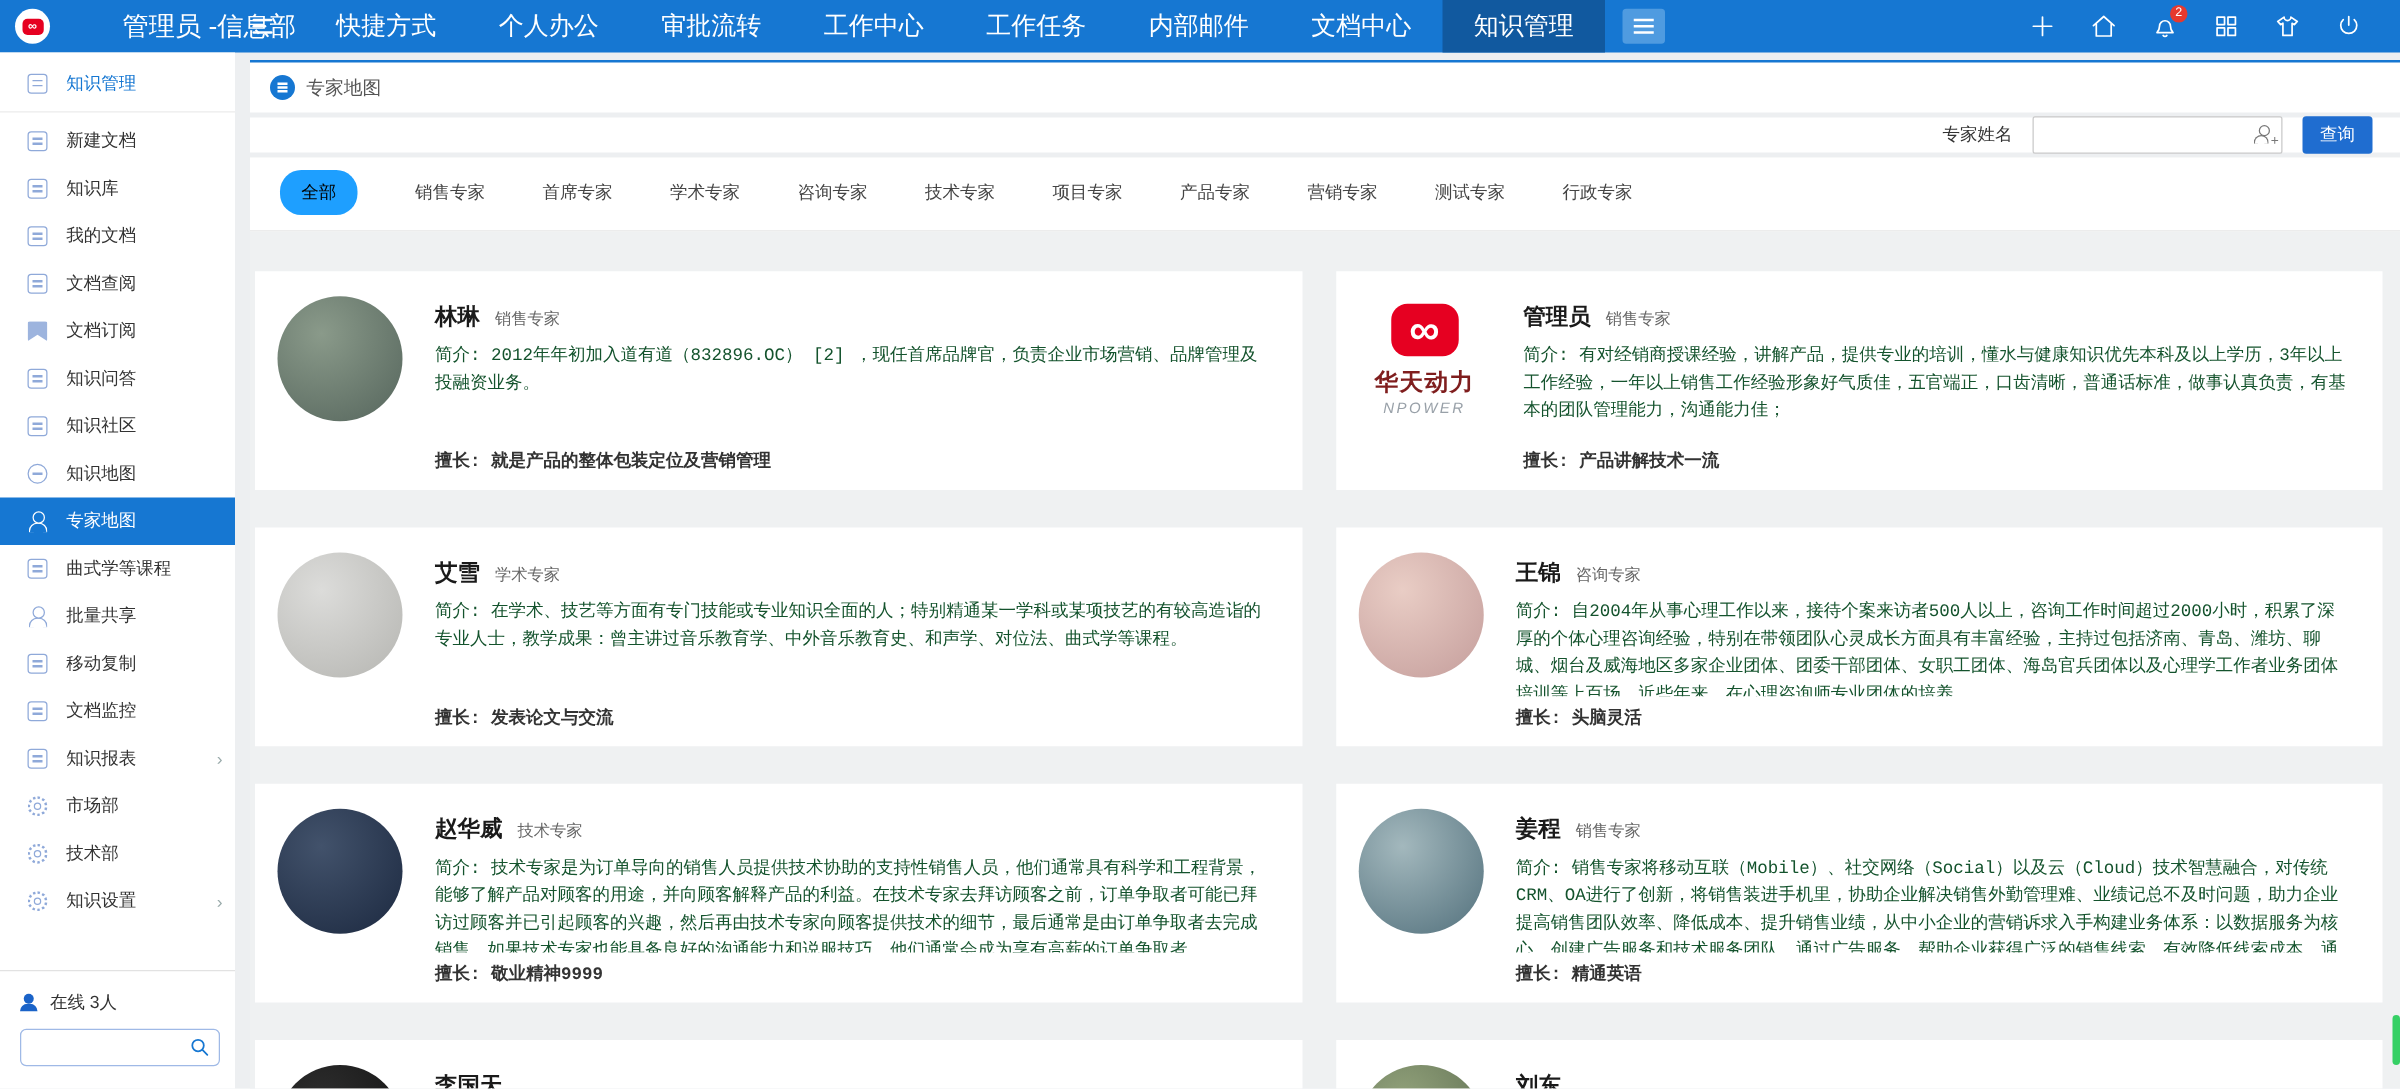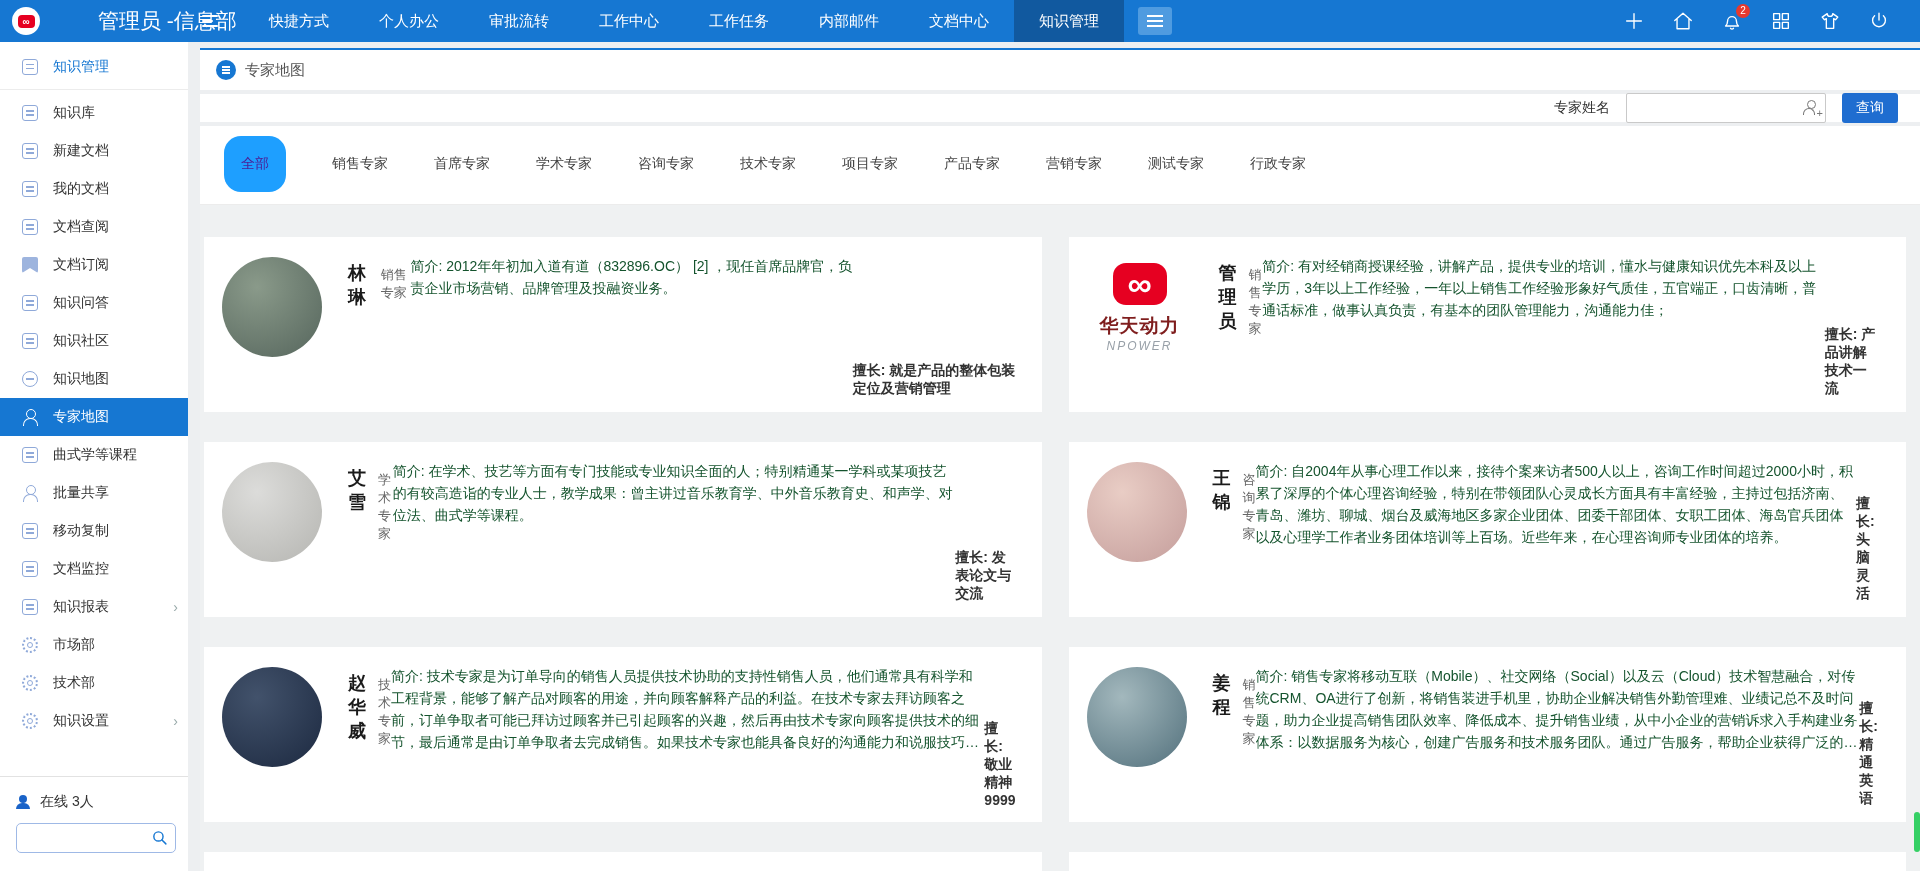--- a/index.html
+++ b/index.html
@@ -9,21 +9,21 @@
   
   .navbar { height:42px; flex:none; background:var(--blue,#1677d2); display:flex; align-items:center; color:#fff; }
   .nv-left { display:flex; align-items:center; gap:10px; padding-left:12px; width:188px; flex:none; }
   .logo { width:28px; height:28px; border-radius:50%; background:#fff; display:flex; align-items:center; justify-content:center; flex:none; }
   .logo i { width:17px; height:13px; background:#e60021; border-radius:4px; color:#fff; font-style:normal; font-size:10px; line-height:13px; text-align:center; font-weight:bold; display:block; }
   .nv-title { font-size:21px; white-space:nowrap;margin-left:48px; }
   .nv-toggle { margin-left:14px; cursor:pointer; }
   .nv-toggle i { display:block; height:2px; background:#fff; border-radius:1px; margin:3px 0; }
   .nv-toggle i:nth-child(1){width:16px}.nv-toggle i:nth-child(2){width:11px}.nv-toggle i:nth-child(3){width:16px}
   .nv-menu { display:flex; height:42px; margin-left:26px; }
-  .nav-item { padding:0 25px; line-height:42px; font-size:15px; cursor:pointer; white-space:nowrap; }
+  .nav-item { padding:0 25px; line-height:42px; font-size:20px; cursor:pointer; white-space:nowrap; }
   .nav-item.active { background:var(--blue-dk,#11599f); }
   .nv-burger { width:34px; height:28px; margin-left:14px; background:#4f9be0; border-radius:3px; display:flex; flex-direction:column; justify-content:center; align-items:center; gap:3px; cursor:pointer; flex:none; }
   .nv-burger i { width:16px; height:2px; background:#fff; display:block; }
   .nv-right { margin-left:auto; display:flex; align-items:center; gap:27px; padding-right:30px; }
   .nv-ic { width:22px; height:22px; position:relative; cursor:pointer; flex:none; }
   .nv-ic svg { width:22px; height:22px; stroke:#fff; fill:none; stroke-width:1.5; stroke-linecap:round; stroke-linejoin:round; }
   .badge { position:absolute; top:-6px; right:-7px; min-width:14px; height:14px; border-radius:7px; background:#e6392e; color:#fff; font-size:10px; line-height:14px; text-align:center; padding:0 2px; }
 
   
   .frame { flex:1; display:flex; min-height:0; }
@@ -70,29 +70,29 @@
   .addp { position:absolute; right:7px; top:7px; width:16px; height:16px; }
   .addp::before { content:""; position:absolute; left:4px; top:0; width:7px; height:7px; border:1.4px solid #777; border-radius:50%; }
   .addp::after { content:"+"; position:absolute; right:-4px; bottom:-3px; color:#777; font-size:11px; }
   .addp i { position:absolute; left:0; top:8px; width:12px; height:7px; border:1.4px solid #777; border-bottom:none; border-radius:6px 6px 0 0; }
   .btn-q { width:56px; height:30px; background:var(--btn,#1f6dd0); color:#fff; border:none; border-radius:3px; font-size:14px; cursor:pointer; }
 
   
   .content { margin-top:4px; flex:1; display:flex; flex-direction:column; min-height:0; background:#eff1f2; }
   .tabs { background:#fff; border-bottom:1px solid #ececec; padding:10px 0 12px 24px; display:flex; align-items:center; gap:46px; flex:none; }
   .tab { font-size:14px; color:#444; cursor:pointer; white-space:nowrap; }
-  .tab.active { background:var(--tab,#1E9FFF); color:#4c1d95; padding:19px 17px; border-radius:17px; font-size:14px; }
+  .tab.active { background:var(--tab,#1E9FFF); color:#000000; padding:9px 17px; border-radius:17px; font-size:14px; }
   .cards { flex:1; display:grid; grid-template-columns:1fr 1fr; gap:30px 27px; padding:32px 14px 0 4px; grid-auto-rows:175px; overflow:hidden; align-content:start; }
   .card { background:#fff; display:flex; gap:26px; padding:18px 26px 14px 18px; overflow:hidden; cursor:pointer; }
   .avatar { width:100px; height:100px; border-radius:50%; flex:none; margin-top:2px; }
   .avatar.logo { width:106px; height:132px; border-radius:0; background:#fff; display:flex; flex-direction:column; align-items:center; justify-content:flex-start; padding-top:6px; }
   .lgm { width:54px; height:42px; background:#e60021; border-radius:13px; color:#fff; display:flex; align-items:center; justify-content:center; font-size:34px; font-weight:bold; line-height:1; }
   .lgt { font-weight:bold; font-size:19px; color:#7f1d1d; margin-top:8px; letter-spacing:1px; white-space:nowrap; }
   .lgs { font-size:12px; color:#98a0a8; font-style:italic; letter-spacing:2px; }
-  .info { flex:1; min-width:0; display:flex; flex-direction:row; }
+  .info { flex:1; min-width:0; display:flex; flex-direction:column;font-family:Liberation Mono, monospace; }
   .trow { margin:6px 0 9px; display:flex; align-items:baseline; gap:12px; }
   .ename { font-size:18px; font-weight:bold; color:#1a1a1a; }
   .ecat { font-size:13px; color:#666; }
   .intro { font-size:14px; color:#14532d; line-height:1.58; display:-webkit-box; -webkit-line-clamp:4; -webkit-box-orient:vertical; overflow:hidden; max-height:90px; }
   .skill { margin-top:auto; padding-top:8px; font-size:14px; color:#333; font-weight:600; }
 
   .scroll-thumb { position:absolute; right:0px; top:770px; width:6px; height:40px; background:var(--scroll,#35d065); border-radius:3px; }
 </style>
 </head>
 <body>
@@ -154,25 +154,25 @@
   <div class="frame">
 
     <aside class="sidebar">
       <div class="sb-items">
           <div class="sb-row head">
             <span class="si"></span>
             <span>知识管理</span>
           </div>
           <div class="sb-row">
             <span class="si"></span>
+            <span>新建文档</span>
+          </div>
+          <div class="sb-row">
+            <span class="si"></span>
             <span>知识库</span>
-          </div>
-          <div class="sb-row">
-            <span class="si"></span>
-            <span>新建文档</span>
           </div>
           <div class="sb-row">
             <span class="si"></span>
             <span>我的文档</span>
           </div>
           <div class="sb-row">
             <span class="si"></span>
             <span>文档查阅</span>
           </div>
           <div class="sb-row">

